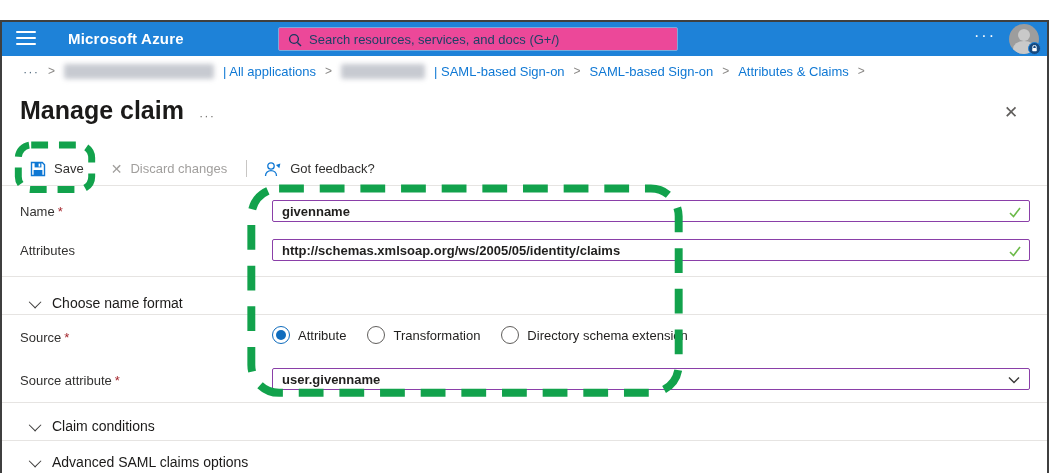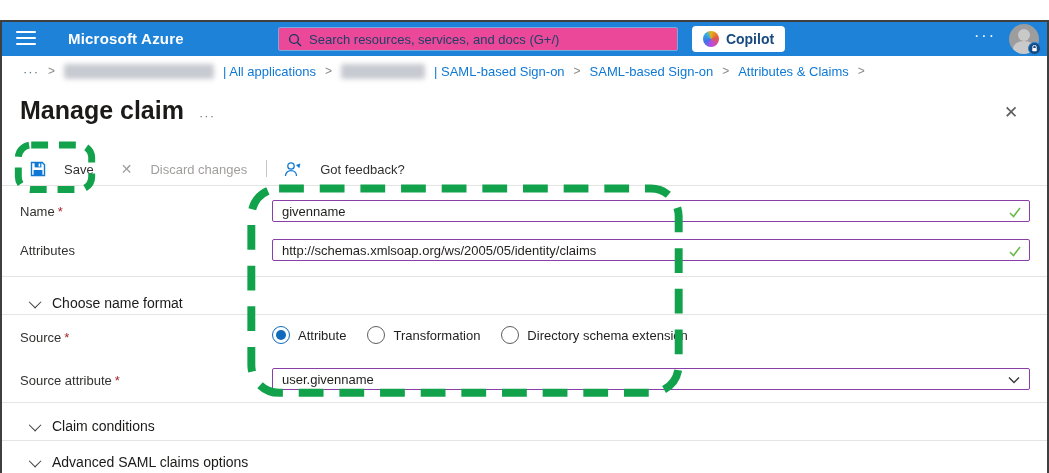--- a/index.html
+++ b/index.html
@@ -44,35 +44,35 @@
   .blurred { display:inline-block; height:15px; background:#c7cad1; filter:blur(2.5px); border-radius:2px; vertical-align:middle; }
   .blur-a { width:150px; } .blur-b { width:84px; }
 
   
   .page-title { position:absolute; left:18px; top:74px; font-size:25px; font-weight:700; color:#1b1a19; }
   .title-ellipsis { position:absolute; left:197px; top:86px; color:#7a7876; font-size:13px; letter-spacing:1px; cursor:pointer; }
   .close-btn { position:absolute; left:1002px; top:80px; font-size:17px; color:#605e5c; font-weight:400; cursor:pointer; }
 
   
   .toolbar { position:absolute; top:130px; left:0; width:100%; height:33px; display:flex; align-items:center; }
-  .tb-btn { display:flex; align-items:flex-end; gap:18px; font-size:13px; cursor:pointer; }
+  .tb-btn { display:flex; align-items:center; gap:8px; font-size:13px; cursor:pointer; }
   .tb-save { margin-left:28px; color:#323130; }
   .tb-discard { margin-left:27px; color:#a19f9d; cursor:default; }
   .tb-x { font-size:14px; color:#a19f9d; }
   .tb-sep { width:1px; height:17px; background:#c8c6c4; margin:0 17px 0 19px; }
   .tb-feedback { color:#323130; }
   .rule { position:absolute; left:0; width:100%; height:1px; background:#e6e4e2; }
 
   
   .flabel { position:absolute; left:18px; font-size:13px; color:#323130; }
   .req { color:#a4262c; padding-left:3px; }
   .tinput { position:absolute; left:270px; width:758px; height:22px; background:#fff;
     border:1px solid #8a3fa8; border-radius:2px; font-size:13px; color:#201f1e;
     display:flex; align-items:center; padding:0 26px 0 9px; cursor:text; }
-  .tinput .val { overflow:hidden; white-space:nowrap; }
+  .tinput .val { overflow:hidden; white-space:nowrap;font-weight:bold; }
   .check { position:absolute; right:7px; top:4px; }
   .dropdown { cursor:pointer; }
   .dd-chev { position:absolute; right:9px; top:7px; }
   .section { position:absolute; left:30px; display:flex; align-items:center; gap:11px; cursor:pointer; }
   .section .lbl { font-size:14px; color:#1b1a19; }
   .chev { width:9px; height:9px; border-left:1.5px solid #3b3a39; border-bottom:1.5px solid #3b3a39;
     transform:rotate(-45deg) translateY(-2px); }
   .radio-group { position:absolute; left:270px; top:304px; display:flex; align-items:center; gap:21px; }
   .radio-option { display:flex; align-items:center; gap:8px; cursor:pointer; }
   .radio { width:18px; height:18px; border-radius:50%; border:1px solid #605e5c; background:#fff;
@@ -97,24 +97,20 @@
         <span></span>
       </div>
     <div class="brand">Microsoft Azure</div>
     <div class="searchbox">
       <svg width="14" height="14" viewBox="0 0 14 14">
         <circle cx="6" cy="6" r="4.4" fill="none" stroke="#17395f" stroke-width="1.4"></circle>
         <line x1="9.4" y1="9.4" x2="13" y2="13" stroke="#17395f" stroke-width="1.4"></line>
       </svg>
       <input type="text" placeholder="Search resources, services, and docs (G+/)" style="">
     </div>
-    <div class="copilot">
-      <span class="copilot-ic"></span>
-      <span class="copilot-lb">Copilot</span>
-    </div>
     <div class="top-ellipsis">···</div>
     <div class="avatar">
       <div class="mask">
           <div class="head"></div>
           <div class="body"></div>
         </div>
       <div class="lock-badge">
         <svg width="7" height="7" viewBox="0 0 8 8">
           <path d="M2 3.4 V2.4 a2 2 0 0 1 4 0 V3.4" fill="none" stroke="#fff" stroke-width="1.1"></path>
           <rect x="1.4" y="3.4" width="5.2" height="3.8" rx="0.8" fill="#fff"></rect>

